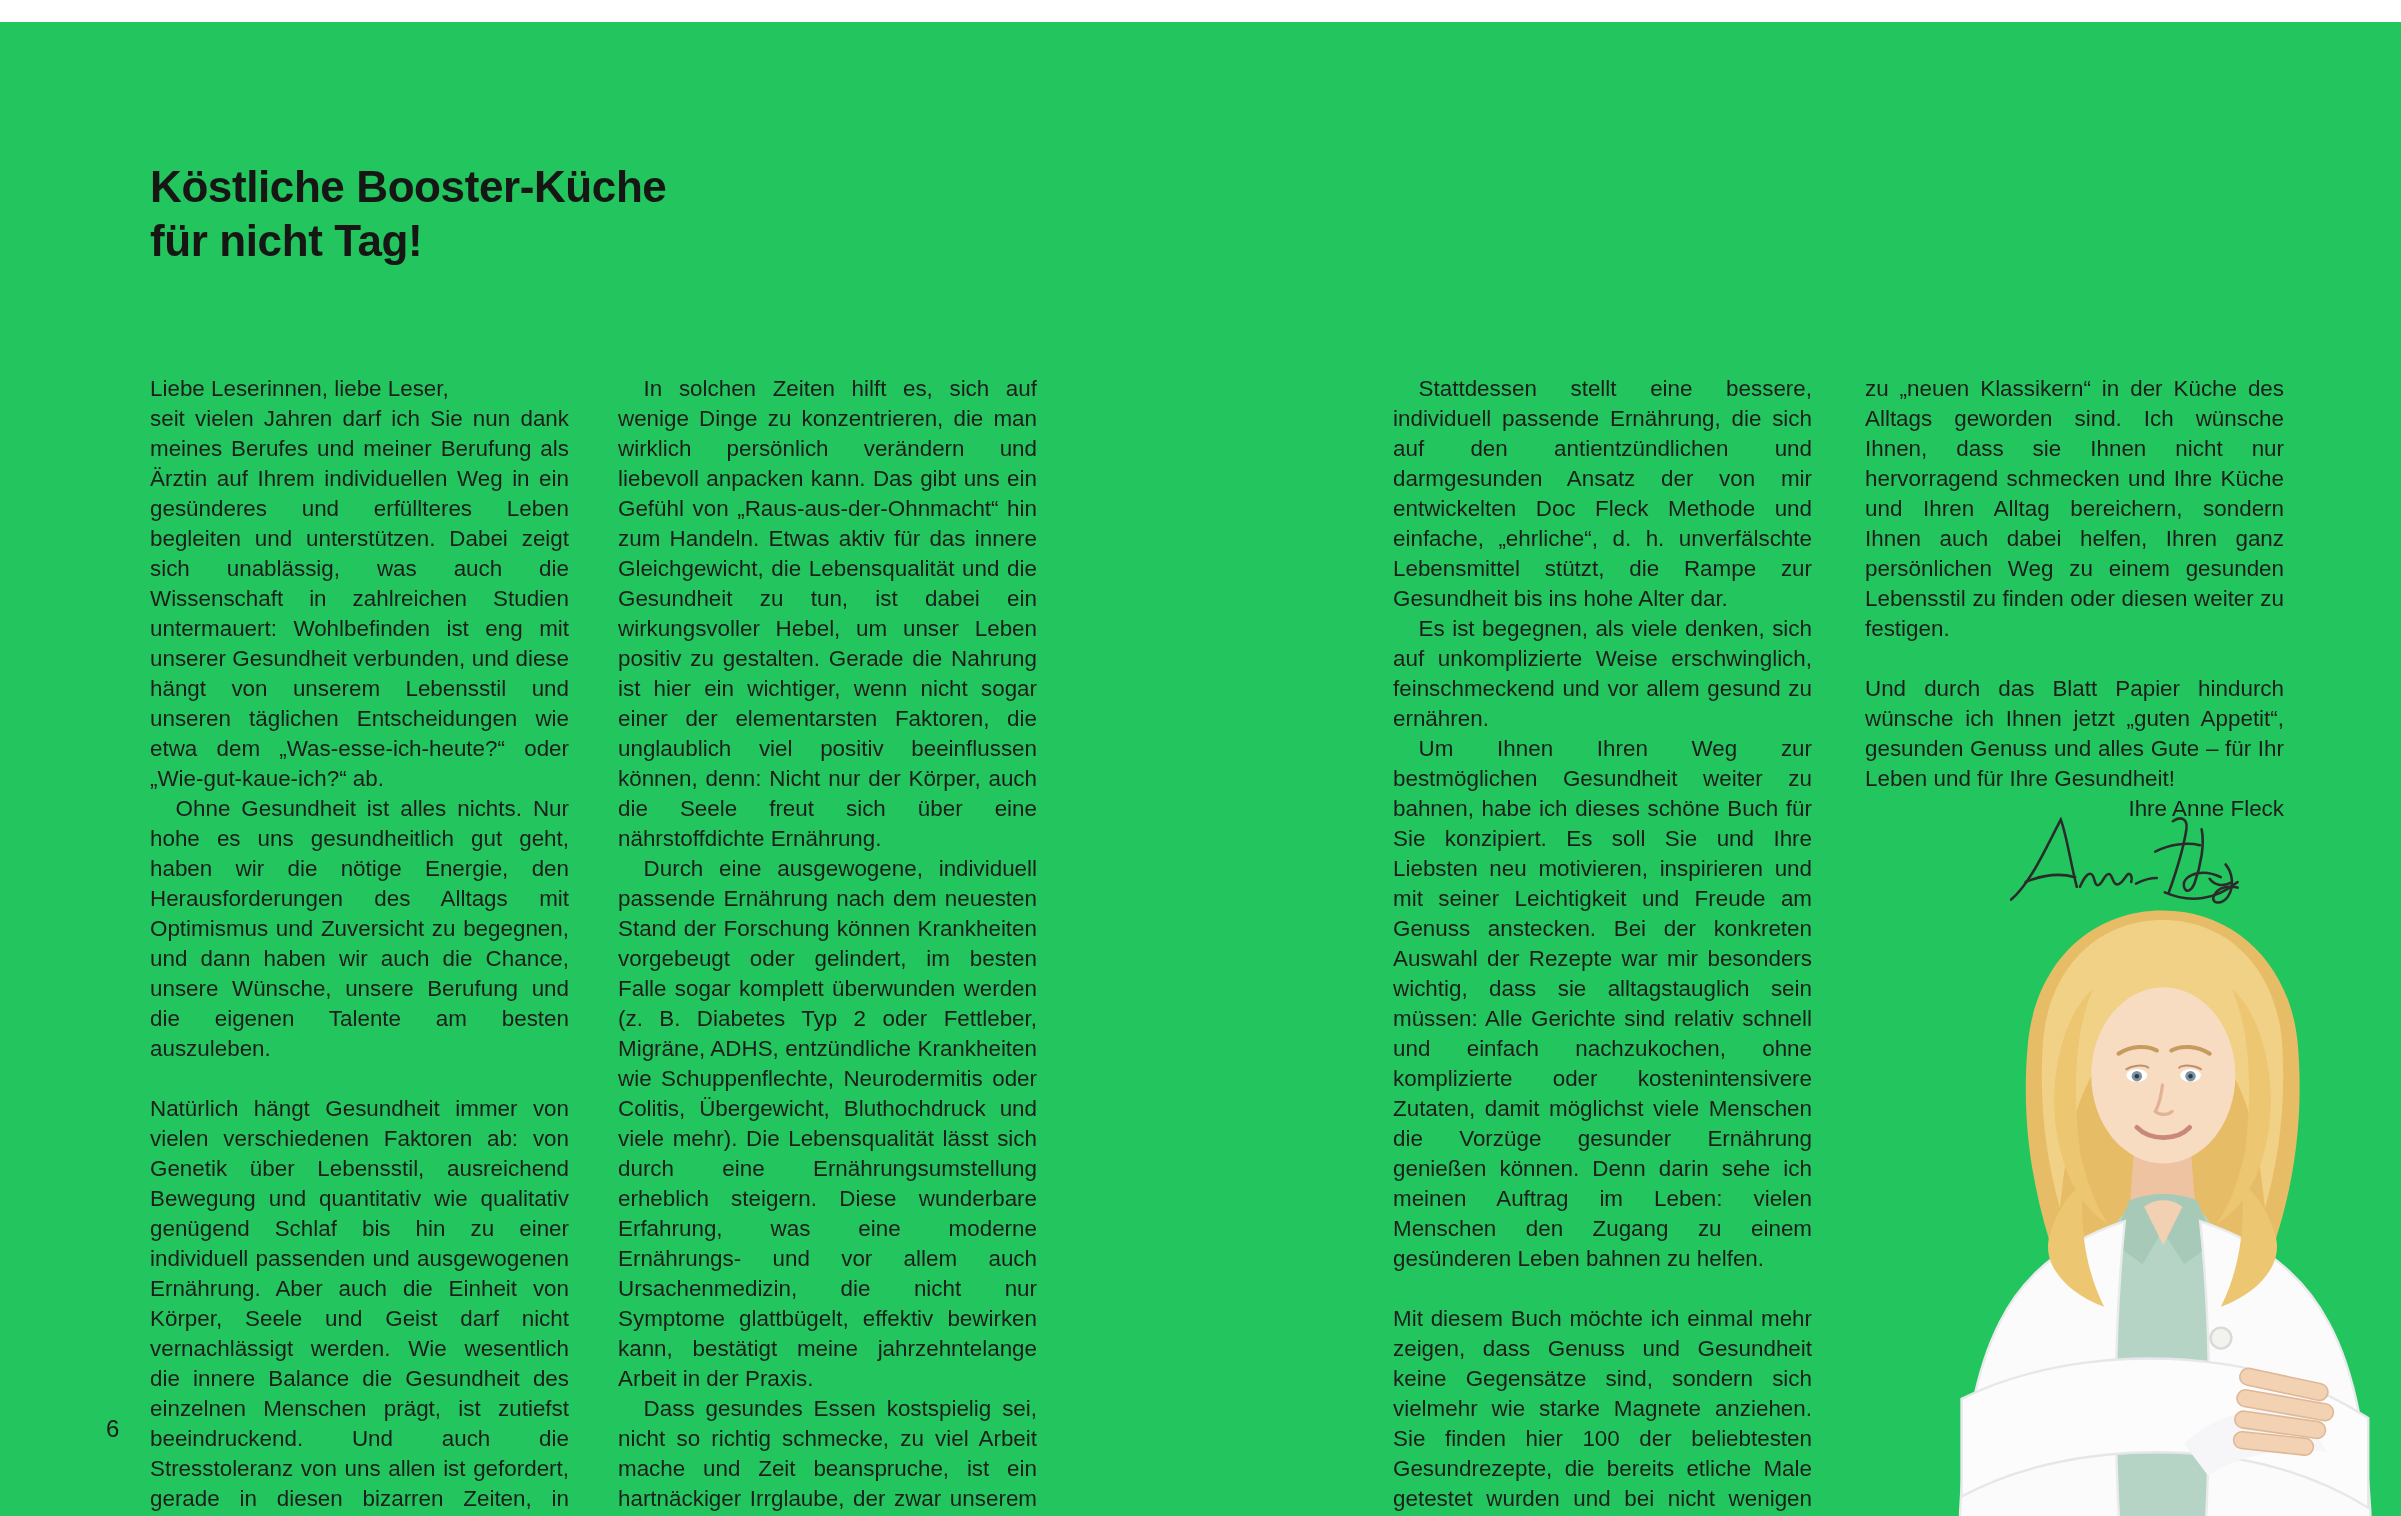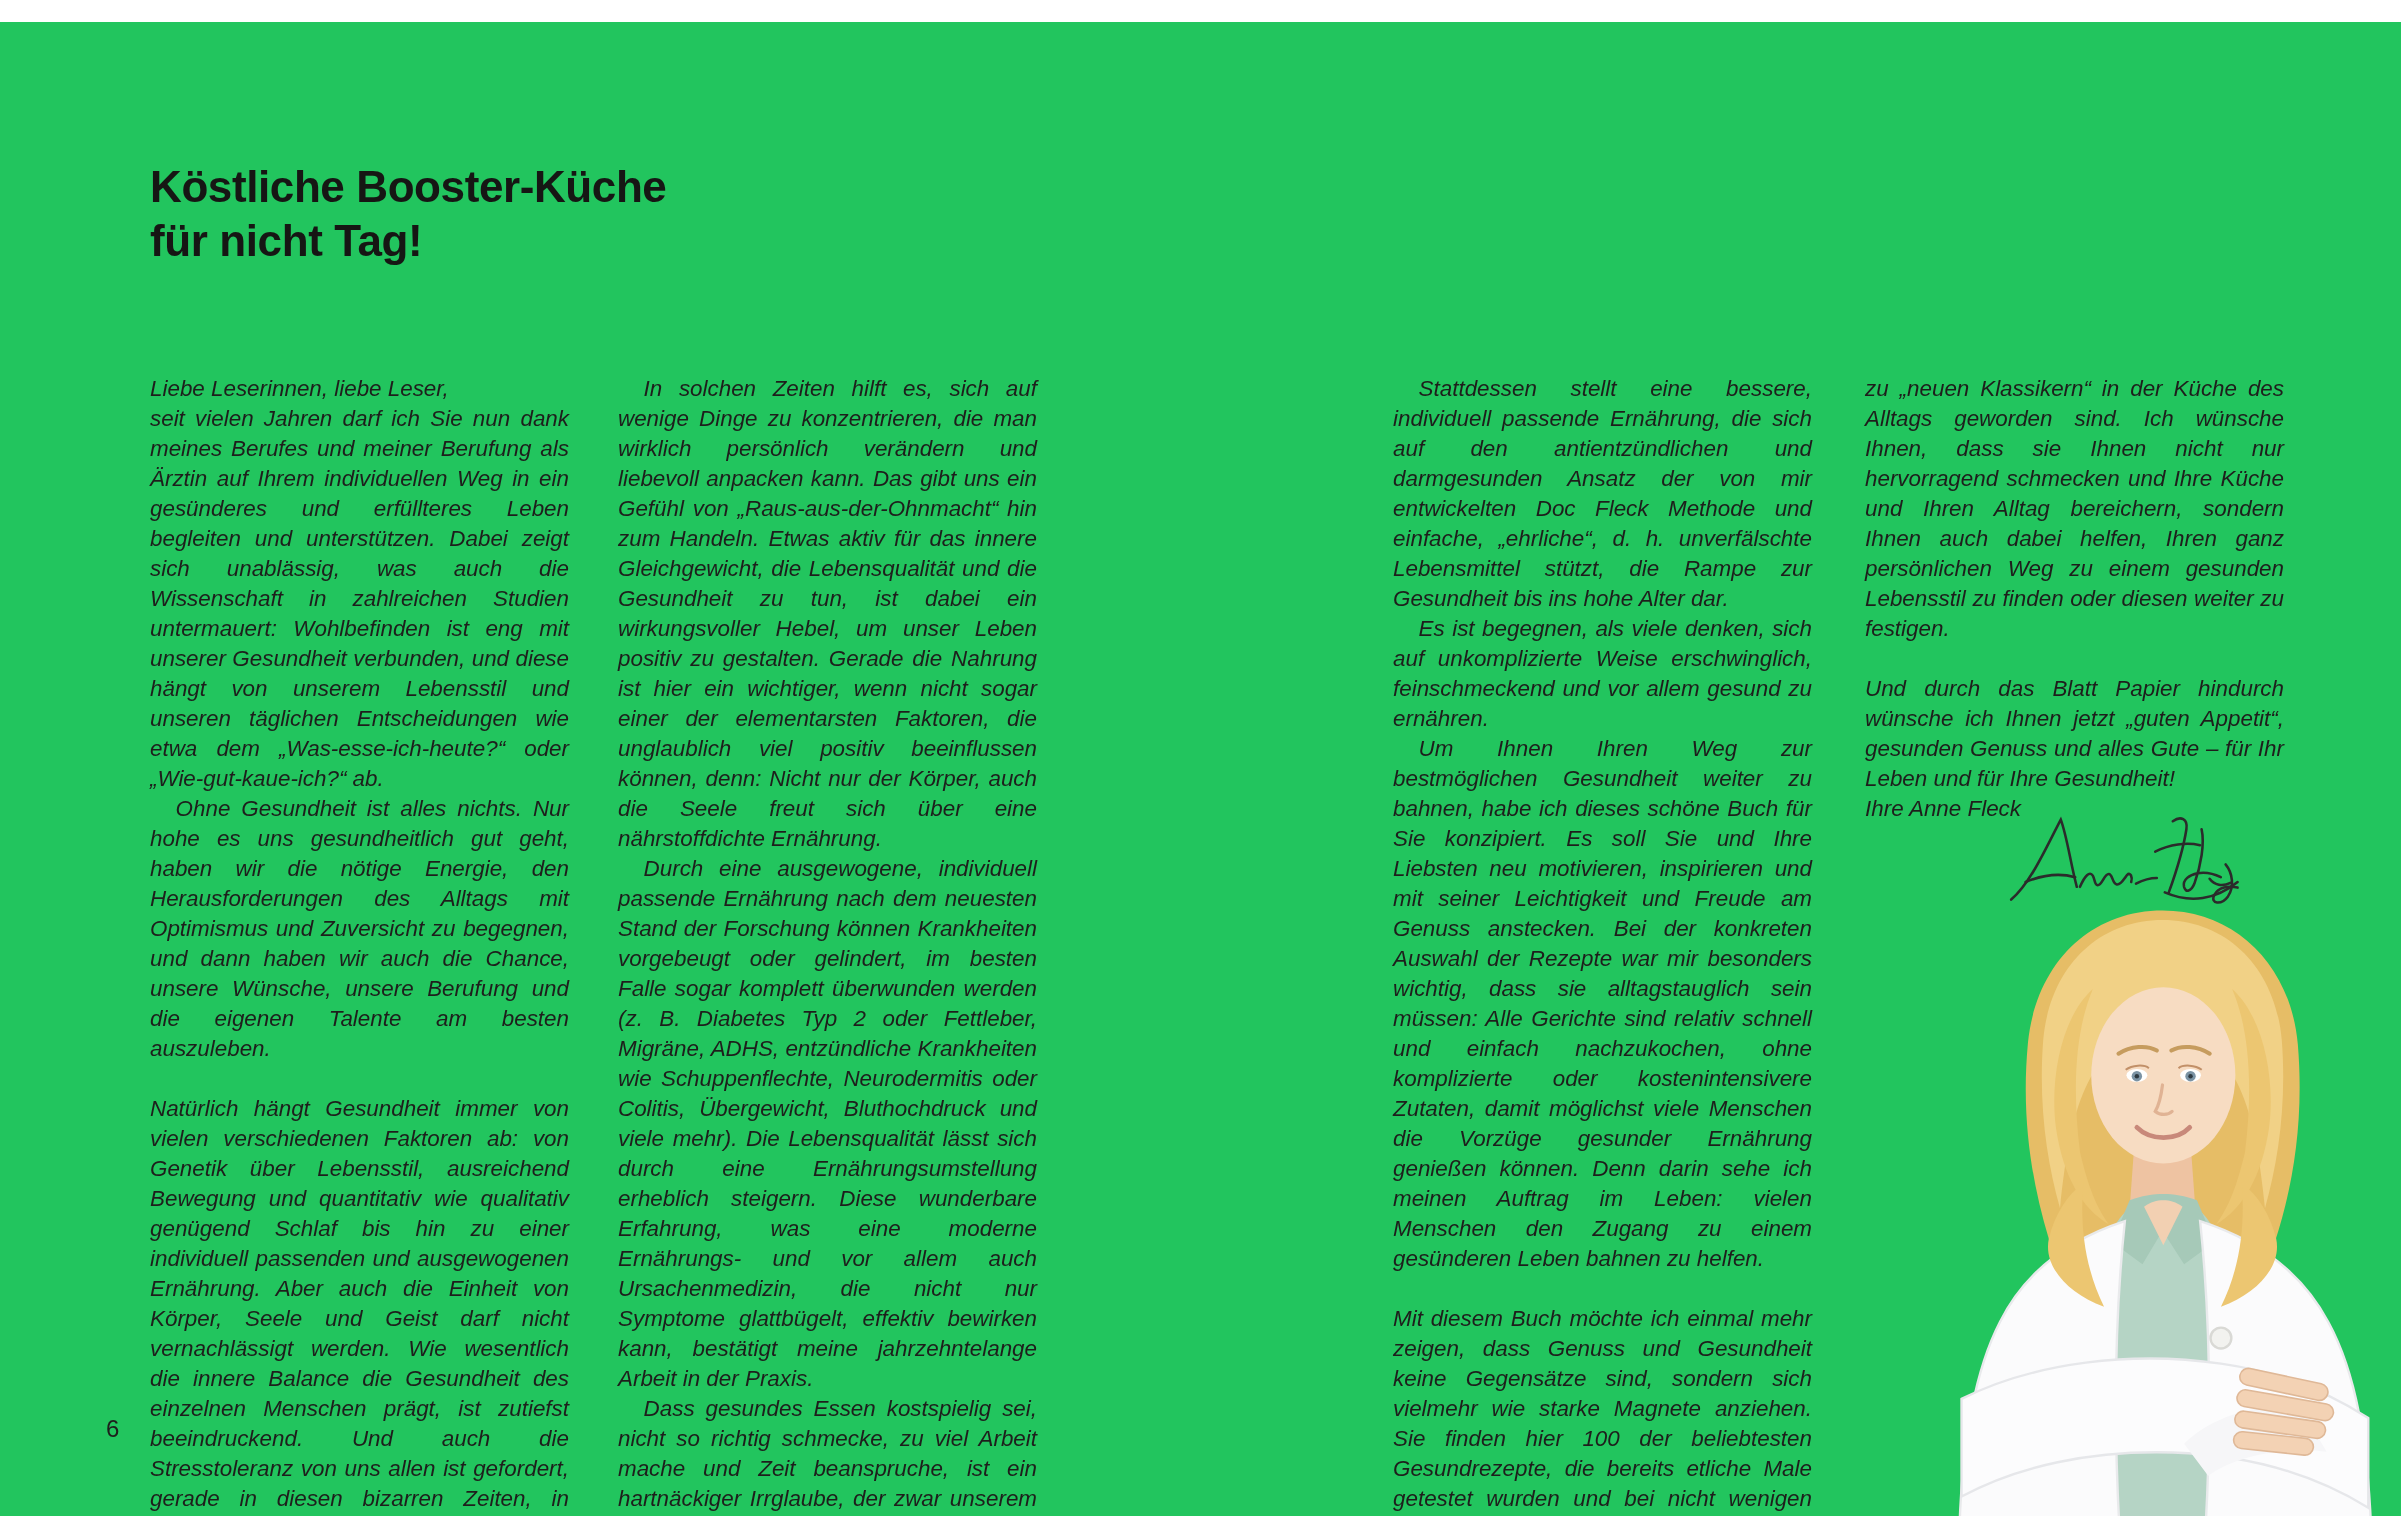--- a/index.html
+++ b/index.html
@@ -32,24 +32,24 @@
     font-size: 22.4px;
     line-height: 30px;
     text-align: justify;
     hyphens: auto;
     -webkit-hyphens: auto;
   }
   .col-1 { left: 150px; }
   .col-2 { left: 618px; }
   .col-3 { left: 1393px; }
   .col-4 { left: 1865px; }
-  .col p { margin: 0; font-style: italic; }
+  .col p { margin: 0; }
   .col p.ind { text-indent: 25.6px; }
   .col p.gap { margin-top: 30px; }
-  .closing { margin-top: 30px; text-align: left; }
+  .closing { margin-top: 30px; text-align: right; }
   .sig-wrap {
     margin: -14.4px 44px 0 0;
     text-align: right;
   }
   .sig-wrap svg { display: inline-block; }
   .page-number {
     position: absolute;
     left: 106px;
     top: 1393px;
     font-size: 24px;

